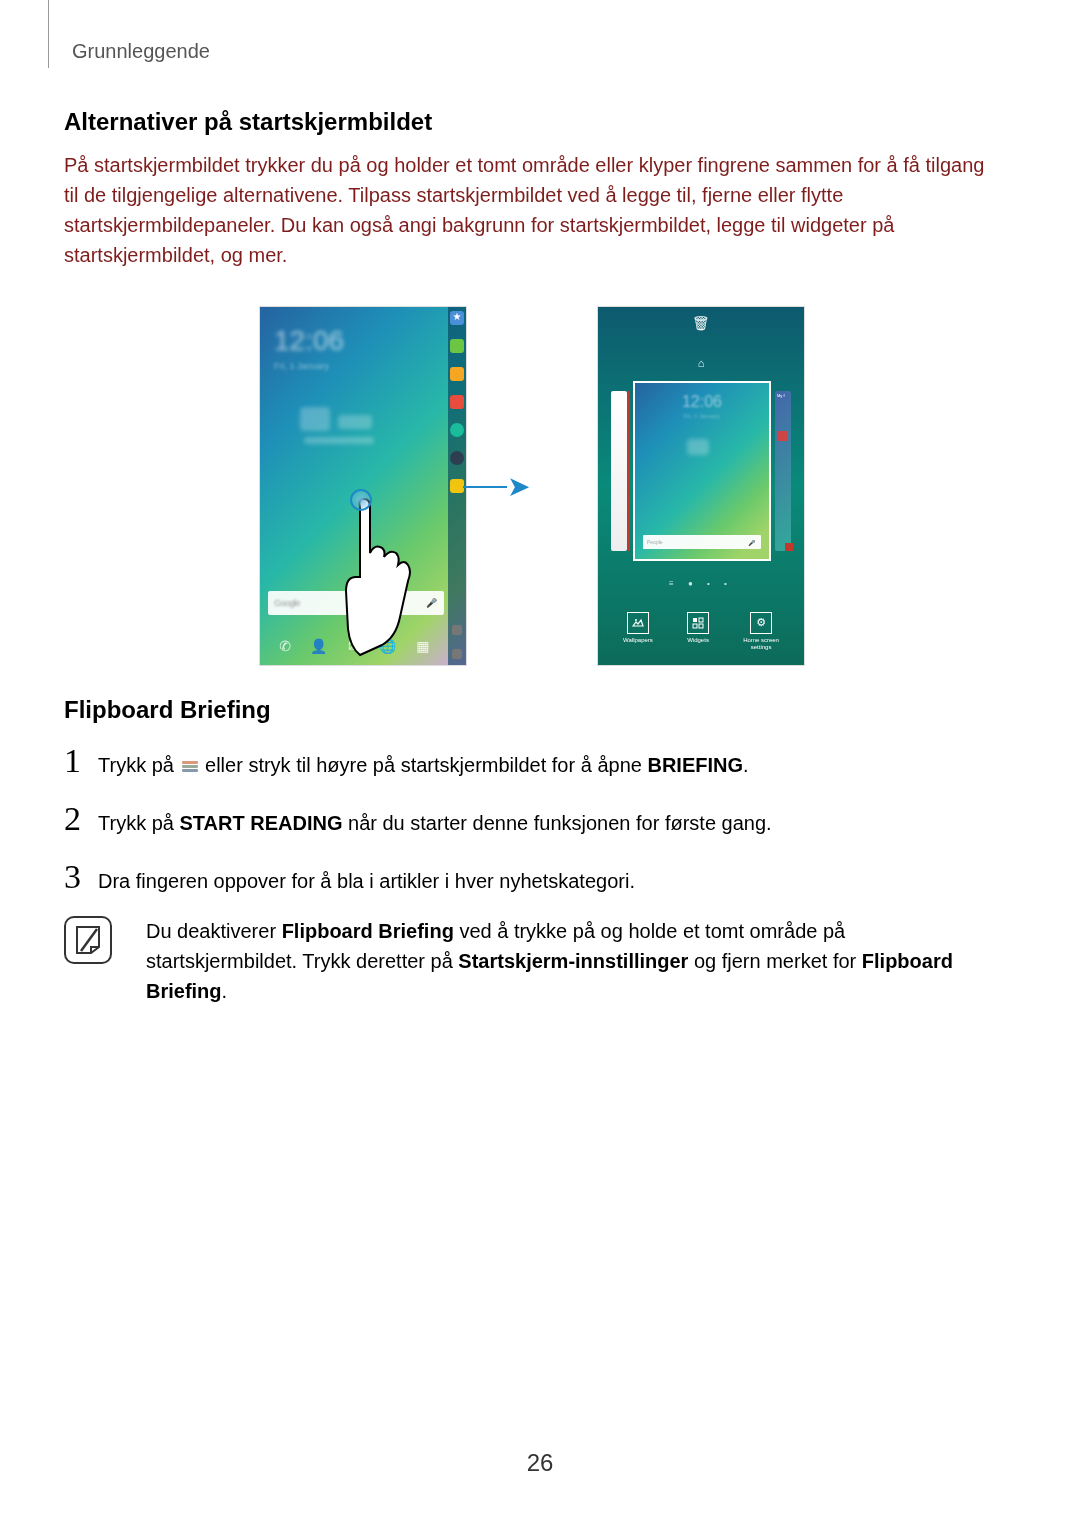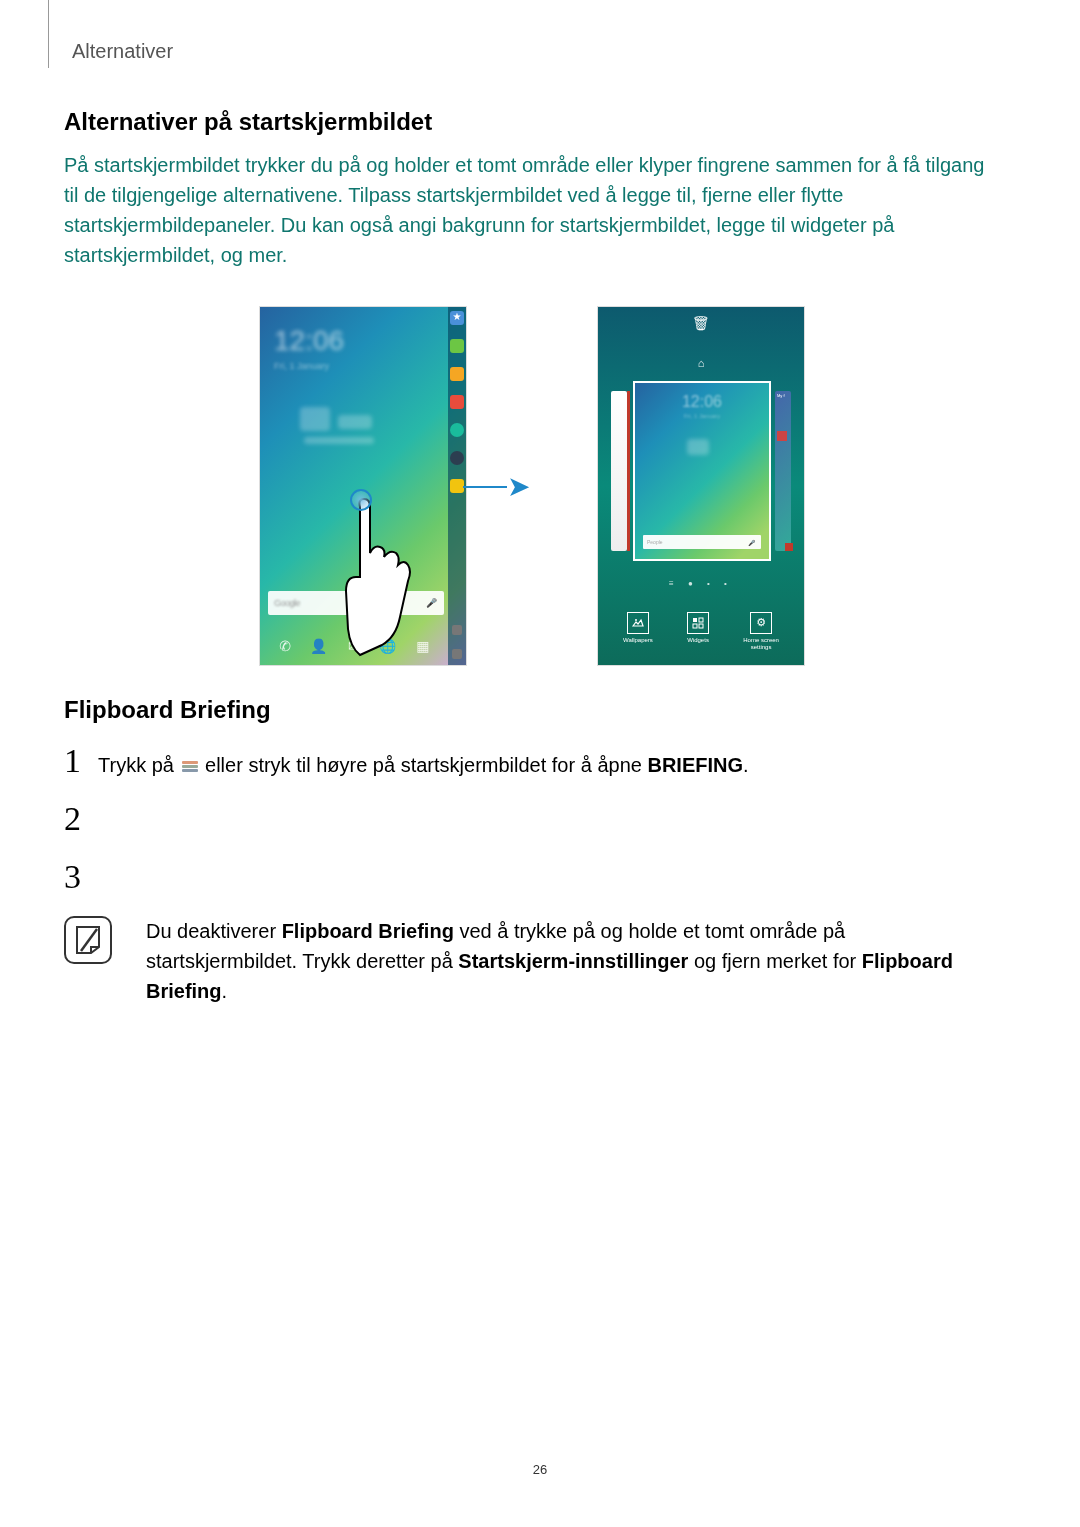--- a/index.html
+++ b/index.html
@@ -36,21 +36,21 @@
       font-size: 24px;
       font-weight: 700;
       margin-bottom: 14px;
     }
     h2.flip {
       margin-top: 30px;
     }
     p {
       font-size: 20px;
       line-height: 1.5;
-      color: #0f766e;
+      color: #7f1d1d;
     }
     .figure-row {
       display: flex;
       align-items: center;
       justify-content: center;
       gap: 40px;
       margin: 36px 0 10px 0;
     }
     .phone {
       width: 208px;
@@ -272,30 +272,30 @@
       border-radius: 10px;
       flex-shrink: 0;
       display:flex; align-items:center; justify-content:center;
     }
     .note-txt { font-size: 20px; line-height: 1.5; margin-left: 16px; }
     .page-num {
       position: absolute;
       bottom: 50px;
       left: 0; right: 0;
       text-align: center;
-      font-size: 13px;
+      font-size: 24px;
       color: #333;
     }
   </style>
 </head>
 <body>
 
 <div class="left-margin-line"></div>
 
-<div class="header">Alternativer</div>
+<div class="header">Grunnleggende</div>
 
 <div class="content">
 
   <h2>Alternativer på startskjermbildet</h2>
   <p>På startskjermbildet trykker du på og holder et tomt område eller klyper fingrene sammen for å få tilgang til de tilgjengelige alternativene. Tilpass startskjermbildet ved å legge til, fjerne eller flytte startskjermbildepaneler. Du kan også angi bakgrunn for startskjermbildet, legge til widgeter på startskjermbildet, og mer.</p>
 
   <div class="figure-row">
 
     <div class="phone">
       <div class="blur-clock">12:06</div>
@@ -398,23 +398,27 @@
       <span class="txt">
         <span>Trykk på </span><span class="inline-icon">
             <span></span>
             <span></span>
             <span></span>
           </span><span> eller stryk til høyre på startskjermbildet for å åpne </span><span class="bold">BRIEFING</span><span>.</span>
       </span>
     </li>
     <li>
       <span class="num">2</span>
+      <span class="txt">
+        <span>Trykk på </span><span class="bold">START READING</span><span> når du starter denne funksjonen for første gang.</span>
+      </span>
     </li>
     <li>
       <span class="num">3</span>
+      <span class="txt">Dra fingeren oppover for å bla i artikler i hver nyhetskategori.</span>
     </li>
   </ul>
 
   <div class="note-row">
     <div class="note-icon">
       <svg width="34" height="34" viewBox="0 0 34 34">
         <path d="M 6 4 L 28 4 L 28 24 L 20 30 L 6 30 Z" fill="none" stroke="#333" stroke-width="2"></path>
         <path d="M 20 30 L 20 24 L 28 24" fill="none" stroke="#333" stroke-width="2"></path>
         <path d="M 10 28 L 26 6" stroke="#333" stroke-width="2.5"></path>
       </svg>

